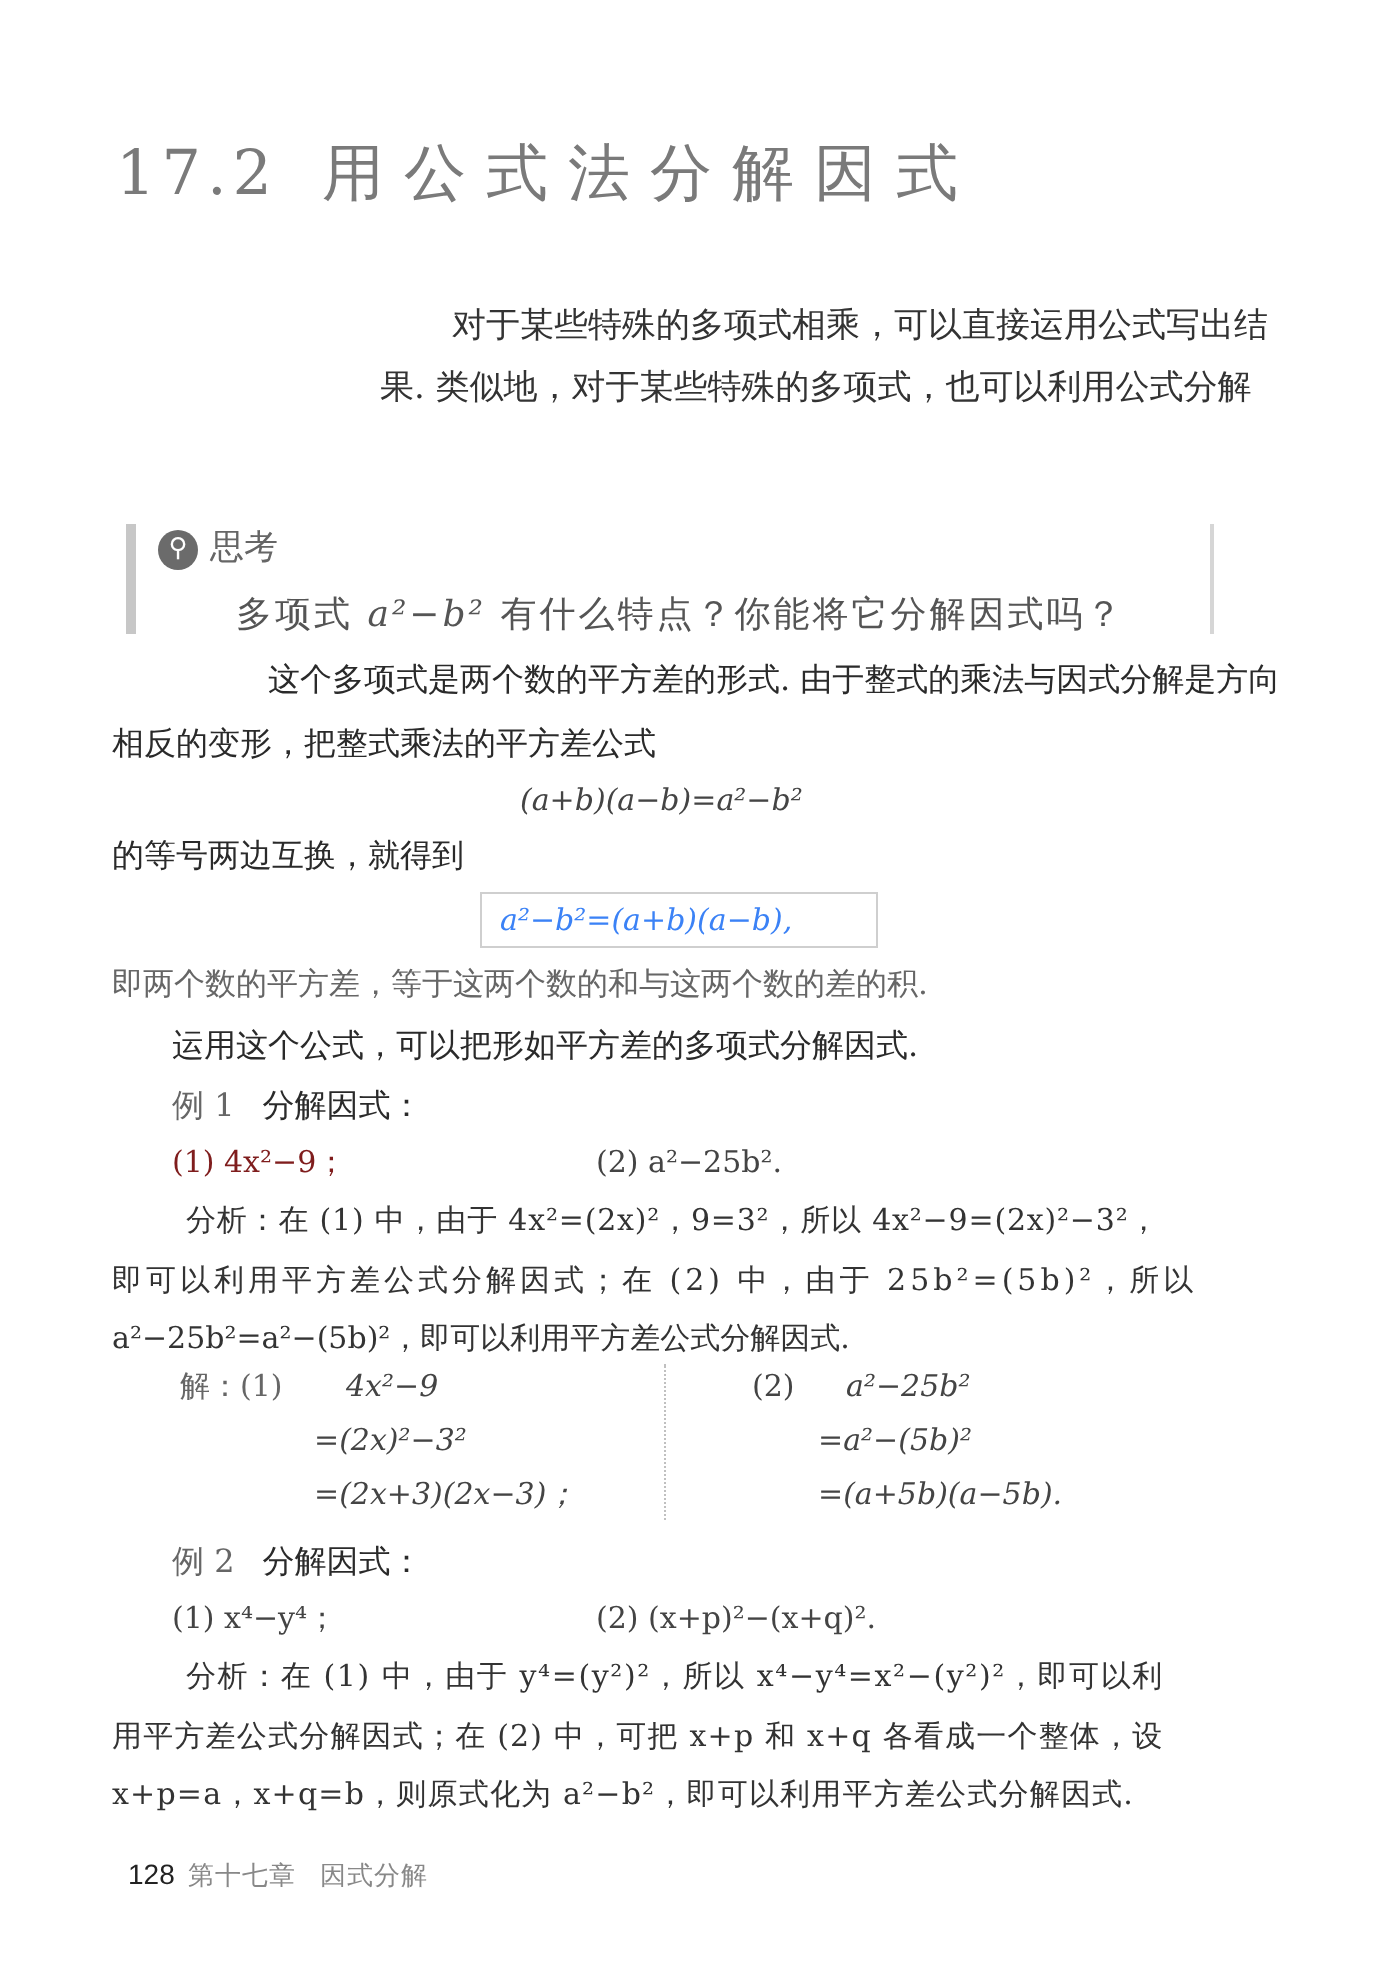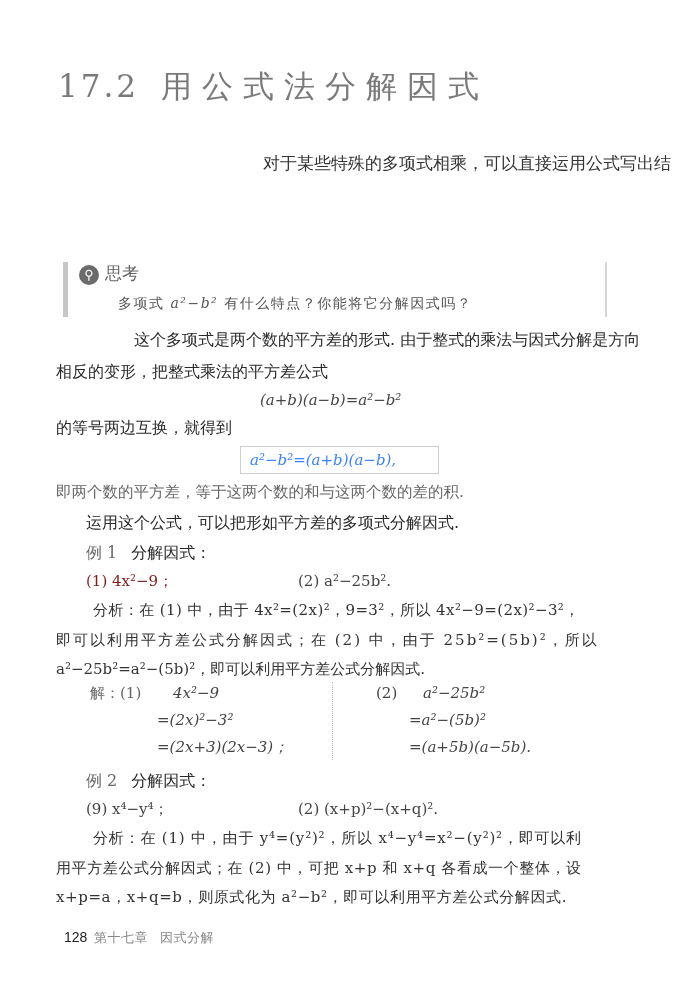--- a/index.html
+++ b/index.html
@@ -9,34 +9,34 @@
     color: #2a2a2a;
   }
   .abs { position: absolute; white-space: nowrap; }
   .heading {
     left: 58px; top: 66px; font-size: 31px; color: #7a7a7a; letter-spacing: 2px;
     font-family: "DejaVu Serif", serif;
   }
   .heading .num { margin-right: 22px; letter-spacing: 3px; }
   .heading .title { letter-spacing: 10px; }
   .intro { left: 190px; top: 148px; font-size: 17px; line-height: 31px; width: 430px; white-space: normal; color: #333; }
-  .intro .line { display: block; white-space: nowrap; margin-left: 37px; }
+  .intro .line { display: block; white-space: nowrap; }
   .intro .first { padding-left: 36px; }
   .think-box {
     left: 63px; top: 262px; width: 545px; height: 55px;
     border-left: 5px solid #c7c7c7;
   }
   .think-rightbar { left: 605px; top: 262px; width: 2px; height: 55px; background: #d6d6d6; }
   .think-icon {
     position: absolute; left: 11px; top: 3px; width: 20px; height: 20px; border-radius: 50%;
     background: #6b6b6b; color: #fff; font-size: 13px; line-height: 20px; text-align: center;
     font-family: "DejaVu Sans", sans-serif;
   }
   .think-title { position: absolute; left: 37px; top: 0px; font-size: 17px; color: #666; font-family: "DejaVu Sans", sans-serif; }
-  .think-question { position: absolute; left: 50px; top: 33px; font-size: 14px; color: #555; letter-spacing: 1.5px; }
+  .think-question { position: absolute; left: 50px; top: 33px; font-size: 18px; color: #555; letter-spacing: 1.5px; }
   .para { font-size: 16px; color: #2a2a2a; }
   .math { font-family: "DejaVu Serif", serif; font-style: italic; }
   .formula-box {
     left: 240px; top: 446px; width: 188px; height: 26px; border: 1px solid #cfcfcf;
     font-size: 15px; line-height: 26px; padding-left: 9px; color: #3b82f6;
   }
   .gray { color: #666; }
   .divider { left: 332px; top: 682px; width: 0; height: 78px; border-left: 1px dotted #c0c0c0; }
   .footer-num { left: 64px; top: 929px; font-size: 14px; font-family: "Liberation Sans", sans-serif; color: #222; }
   .footer-text { left: 94px; top: 929px; font-size: 13px; color: #888; letter-spacing: 0.5px; }
@@ -44,20 +44,21 @@
 </style>
 </head>
 <body>
 
 <div class="abs heading">
   <span class="num">17.2</span><span class="title">用公式法分解因式</span>
 </div>
 
 <div class="abs intro">
   <span class="line first">对于某些特殊的多项式相乘，可以直接运用公式写出结</span>
+  <span class="line">果. 类似地，对于某些特殊的多项式，也可以利用公式分解</span>
 </div>
 
 <div class="abs think-box">
   <span class="think-icon">⚲</span>
   <span class="think-title">思考</span>
   <span class="think-question"><span>多项式 </span><span class="math">a²−b²</span><span> 有什么特点？你能将它分解因式吗？</span></span>
 </div>
 <div class="abs think-rightbar"></div>
 
 <div class="abs para" style="left:86px; top:330px;margin-left:48px;">这个多项式是两个数的平方差的形式. 由于整式的乘法与因式分解是方向</div>
@@ -83,21 +84,21 @@
 <div class="abs para math" style="left:157px; top:738px; font-size:15px; color:#444;">=(2x+3)(2x−3)；</div>
 <div class="abs divider"></div>
 <div class="abs para" style="left:376px; top:684px; font-size:15px; color:#444;">(2)</div>
 <div class="abs para math" style="left:423px; top:684px; font-size:15px; color:#444;">a²−25b²</div>
 <div class="abs para math" style="left:409px; top:711px; font-size:15px; color:#444;text-align:right;">=a²−(5b)²</div>
 <div class="abs para math" style="left:409px; top:738px; font-size:15px; color:#444;">=(a+5b)(a−5b).</div>
 
 <div class="abs para" style="left:86px; top:771px;">
   <span class="gray" style="margin-right:14px;">例 2</span><span>分解因式：</span>
 </div>
-<div class="abs para" style="left:86px; top:800px; font-size:15px; color:#444;">(9) x⁴−y⁴；</div>
+<div class="abs para" style="left:86px; top:800px; font-size:15px; color:#444;">(1) x⁴−y⁴；</div>
 <div class="abs para" style="left:298px; top:800px; font-size:15px; color:#444;">(2) (x+p)²−(x+q)².</div>
 <div class="abs para" style="left:93px; top:829px; font-size:15px; color:#333; letter-spacing:0.8px;">分析：在 (1) 中，由于 y⁴=(y²)²，所以 x⁴−y⁴=x²−(y²)²，即可以利</div>
 <div class="abs para" style="left:56px; top:859px; font-size:15px; color:#333; letter-spacing:0.6px;">用平方差公式分解因式；在 (2) 中，可把 x+p 和 x+q 各看成一个整体，设</div>
 <div class="abs para" style="left:56px; top:888px; font-size:15px; color:#333; letter-spacing:0.6px;">x+p=a，x+q=b，则原式化为 a²−b²，即可以利用平方差公式分解因式.</div>
 
 <div class="abs footer-num">128</div>
 <div class="abs footer-text">
   <span>第十七章</span><span>因式分解</span>
 </div>
 

